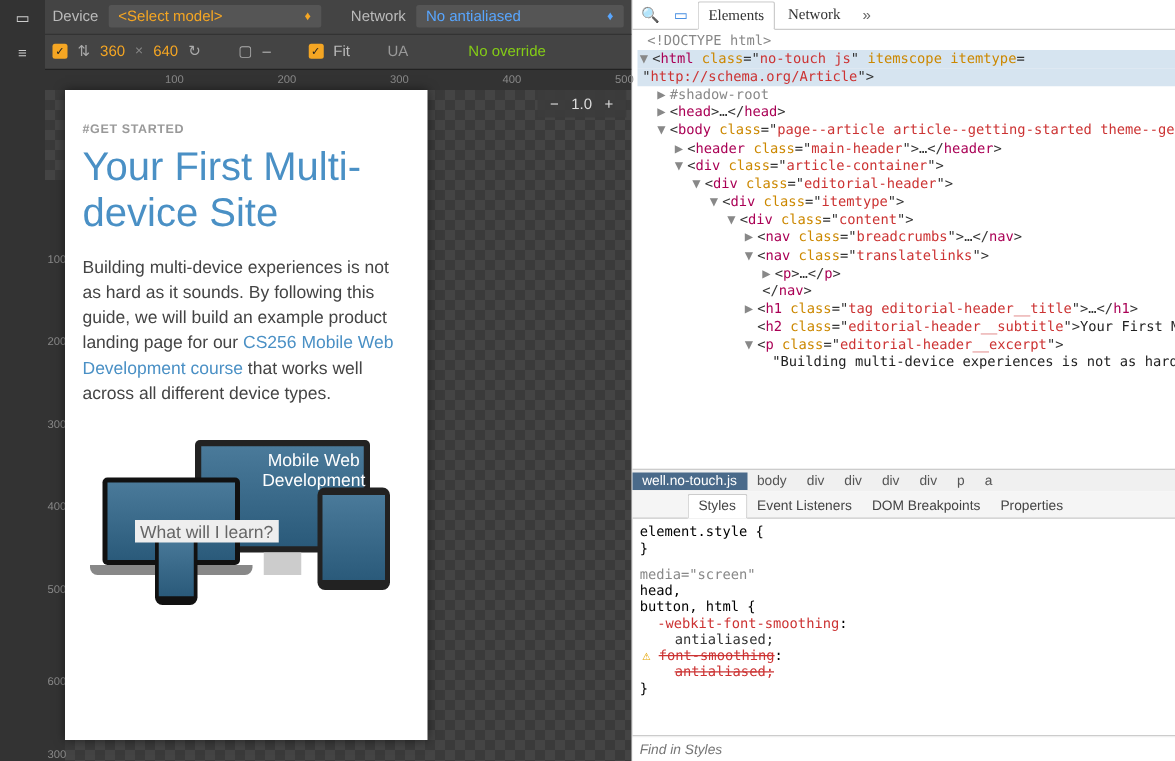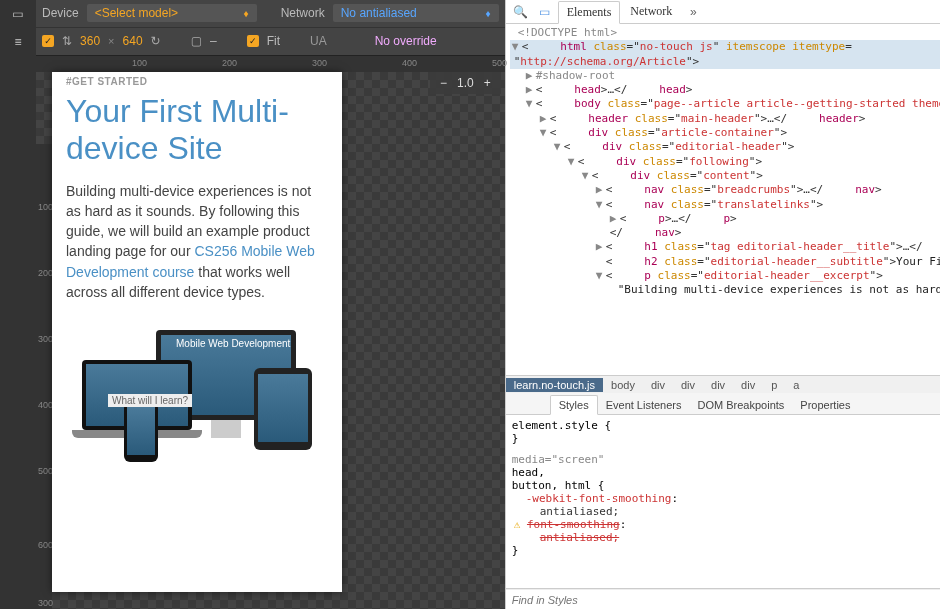--- a/index.html
+++ b/index.html
@@ -15,54 +15,54 @@
 .select-box { background: #555; border-radius: 2px; padding: 2px 8px; color: #f5a623; display: flex; align-items: center; justify-content: space-between; cursor: pointer; }
 .select-box.wide { width: 170px; }
 .select-box.blue { color: #58a6ff; width: 166px; }
 .chev { font-size: 10px; color: #f5a623; }
 .chev.blue { color: #58a6ff; }
 .cb { width: 12px; height: 12px; background: #f5a623; border-radius: 2px; display: inline-flex; align-items: center; justify-content: center; font-size: 9px; color: #222; }
 .dim-val { color: #f5a623; font-size: 12px; }
 .dim-x { color: #888; font-size: 11px; }
 .refresh-icon, .swap-icon { color: #aaa; font-size: 12px; cursor: pointer; }
 .ua-label { color: #999; }
-.ua-val { color: #f0abfc; padding-left: 40px; }
+.ua-val { color: #84cc16; padding-left: 40px; }
 .ruler-h { height: 16px; background: #333; position: relative; color: #888; font-size: 9px; }
 .ruler-h span { position: absolute; top: 2px; }
 .ruler-v { width: 16px; background: #333; position: absolute; left: 0; top: 72px; bottom: 0; color: #888; font-size: 9px; }
 .ruler-v span { position: absolute; left: 2px; transform-origin: left top; }
 .viewport-area { flex: 1; position: relative; background: repeating-conic-gradient(#3a3a3a 0% 25%, #444 0% 50%) 0 0/16px 16px; }
-.page-frame { position: absolute; left: 16px; top: 0; width: 290px; height: 520px; background: #fff; padding: 4px 14px; box-shadow: 0 0 8px rgba(0,0,0,.5); overflow: hidden; }
+.page-frame { position: absolute; left: 16px; top: 0; width: 290px; height: 520px; background: #fff; padding: 26px 14px; box-shadow: 0 0 8px rgba(0,0,0,.5); overflow: hidden; }
 .page-kicker { color: #999; font-size: 10px; letter-spacing: .5px; font-weight: 600; }
 .page-title { color: #4a90c5; font-size: 32px; font-weight: 300; line-height: 1.15; margin: 6px 0 14px; }
 .page-body { color: #444; font-size: 14px; line-height: 1.45; }
 .page-body a { color: #4a90c5; text-decoration: none; }
 .page-img { margin-top: 22px; width: 260px; height: 150px; position: relative; }
 .mock-monitor { position: absolute; left: 90px; top: 6px; width: 140px; height: 90px; background: #222; border-radius: 4px; }
 .mock-monitor::after { content: ""; position: absolute; top: 5px; left: 5px; right: 5px; bottom: 5px; background: linear-gradient(#4a7a9a,#2a5a7a); }
 .mock-stand { position: absolute; left: 145px; top: 96px; width: 30px; height: 18px; background: #ccc; }
 .mock-laptop { position: absolute; left: 16px; top: 36px; width: 110px; height: 70px; background: #111; border-radius: 4px; }
 .mock-laptop::after { content: ""; position: absolute; top: 4px; left: 4px; right: 4px; bottom: 4px; background: linear-gradient(#4a7a9a,#2a5a7a); display:flex; align-items:flex-end; justify-content:center; }
 .mock-base { position: absolute; left: 6px; top: 106px; width: 130px; height: 8px; background: #888; border-radius: 0 0 6px 6px; }
 .mock-tablet { position: absolute; left: 188px; top: 44px; width: 58px; height: 82px; background: #222; border-radius: 6px; }
 .mock-tablet::after { content: ""; position: absolute; top: 6px; left: 4px; right: 4px; bottom: 8px; background: linear-gradient(#4a7a9a,#2a5a7a); }
 .mock-phone { position: absolute; left: 58px; top: 78px; width: 34px; height: 60px; background: #111; border-radius: 6px; }
 .mock-phone::after { content: ""; position: absolute; top: 5px; left: 3px; right: 3px; bottom: 7px; background: linear-gradient(#4a7a9a,#2a5a7a); }
-.img-text { position:absolute; color:#fff; font-size:10px; text-align:center; }
+.img-text { position:absolute; color:#fff; font-size:14px; text-align:center; }
 .zoom-ctrl { position: absolute; right: 4px; top: 0; background: rgba(60,60,60,.9); padding: 4px 10px; color: #ddd; font-size: 12px; display: flex; gap: 10px; align-items: center; }
 .right-panel { flex: 1; background: #fff; display: flex; flex-direction: column; border-left: 1px solid #ccc; }
 .dev-toolbar { height: 24px; border-bottom: 1px solid #ccc; display: flex; align-items: center; padding: 0 4px; gap: 2px; font-size: 12px; }
 .dt-icon { width: 22px; height: 20px; display: flex; align-items: center; justify-content: center; color: #666; cursor: pointer; }
 .dt-tab { padding: 3px 8px; cursor: pointer; color: #333; font-family: Liberation Serif, serif; }
 .dt-tab.active { border: 1px solid #ccc; border-bottom: 1px solid #fff; border-radius: 2px 2px 0 0; background: #fff; position: relative; top: 1px; }
 .dt-spacer { flex: 1; }
 .dom-tree { flex: 1; overflow: auto; font-family: Menlo, Consolas, monospace; font-size: 11px; line-height: 1.3; padding: 2px 4px; background: #fff; color: #333; }
 .dom-line { white-space: nowrap; }
 .tri { display: inline-block; width: 10px; color: #888; cursor: pointer; }
-.tag { color: #a05; margin-left: 32px; }
+.tag { color: #a05; }
 .attr { color: #c80; }
 .str { color: #c33; }
 .sel-row { background: #d6e4f0; }
 .txt { color: #222; }
 .crumbs { height: 18px; background: #f0f0f0; border-top: 1px solid #ccc; display: flex; align-items: center; font-size: 11px; }
 .crumb { padding: 1px 8px; color: #555; cursor: pointer; }
 .crumb.active { background: #4a6a8a; color: #fff; }
 .sub-tabs { height: 22px; border-bottom: 1px solid #ccc; display: flex; align-items: flex-end; background: #f5f5f5; font-size: 11px; }
 .sub-tab { padding: 3px 8px; cursor: pointer; color: #444; }
 .sub-tab.active { background: #fff; border: 1px solid #ccc; border-bottom: 1px solid #fff; border-radius: 2px 2px 0 0; position: relative; top: 1px; margin-left: 44px; }
@@ -180,34 +180,34 @@
     <div class="dom-tree">
       <div class="dom-line" style="padding-left:8px;color:#888">&lt;!DOCTYPE html&gt;</div>
       <div class="dom-line sel-row" style="padding-left:2px"><span class="tri">▼</span>&lt;<span class="tag">html</span> <span class="attr">class</span>="<span class="str">no-touch js</span>" <span class="attr">itemscope itemtype</span>=</div>
       <div class="dom-line sel-row" style="padding-left:4px">"<span class="str">http://schema.org/Article</span>"&gt;</div>
       <div class="dom-line" style="padding-left:16px"><span class="tri">▶</span><span style="color:#888">#shadow-root</span></div>
       <div class="dom-line" style="padding-left:16px"><span class="tri">▶</span>&lt;<span class="tag">head</span>&gt;<span>…</span>&lt;/<span class="tag">head</span>&gt;</div>
       <div class="dom-line" style="padding-left:16px"><span class="tri">▼</span>&lt;<span class="tag">body</span> <span class="attr">class</span>="<span class="str">page--article article--getting-started theme--getting-started</span>" =""&gt;</div>
       <div class="dom-line" style="padding-left:30px"><span class="tri">▶</span>&lt;<span class="tag">header</span> <span class="attr">class</span>="<span class="str">main-header</span>"&gt;<span>…</span>&lt;/<span class="tag">header</span>&gt;</div>
       <div class="dom-line" style="padding-left:30px"><span class="tri">▼</span>&lt;<span class="tag">div</span> <span class="attr">class</span>="<span class="str">article-container</span>"&gt;</div>
       <div class="dom-line" style="padding-left:44px"><span class="tri">▼</span>&lt;<span class="tag">div</span> <span class="attr">class</span>="<span class="str">editorial-header</span>"&gt;</div>
-      <div class="dom-line" style="padding-left:58px"><span class="tri">▼</span>&lt;<span class="tag">div</span> <span class="attr">class</span>="<span class="str">following</span>"&gt;</div>
+      <div class="dom-line" style="padding-left:58px"><span class="tri">▼</span>&lt;<span class="tag">div</span> <span class="attr">class</span>="<span class="str">itemtype</span>"&gt;</div>
       <div class="dom-line" style="padding-left:72px"><span class="tri">▼</span>&lt;<span class="tag">div</span> <span class="attr">class</span>="<span class="str">content</span>"&gt;</div>
       <div class="dom-line" style="padding-left:86px"><span class="tri">▶</span>&lt;<span class="tag">nav</span> <span class="attr">class</span>="<span class="str">breadcrumbs</span>"&gt;<span>…</span>&lt;/<span class="tag">nav</span>&gt;</div>
       <div class="dom-line" style="padding-left:86px"><span class="tri">▼</span>&lt;<span class="tag">nav</span> <span class="attr">class</span>="<span class="str">translatelinks</span>"&gt;</div>
       <div class="dom-line" style="padding-left:100px"><span class="tri">▶</span>&lt;<span class="tag">p</span>&gt;<span>…</span>&lt;/<span class="tag">p</span>&gt;</div>
       <div class="dom-line" style="padding-left:100px">&lt;/<span class="tag">nav</span>&gt;</div>
       <div class="dom-line" style="padding-left:86px"><span class="tri">▶</span>&lt;<span class="tag">h1</span> <span class="attr">class</span>="<span class="str">tag editorial-header__title</span>"&gt;<span>…</span>&lt;/<span class="tag">h1</span>&gt;</div>
       <div class="dom-line" style="padding-left:96px">&lt;<span class="tag">h2</span> <span class="attr">class</span>="<span class="str">editorial-header__subtitle</span>"&gt;<span class="txt">Your First Multi-device Site</span>&lt;/&gt;</div>
       <div class="dom-line" style="padding-left:86px"><span class="tri">▼</span>&lt;<span class="tag">p</span> <span class="attr">class</span>="<span class="str">editorial-header__excerpt</span>"&gt;</div>
       <div class="dom-line" style="padding-left:108px"><span class="txt">"Building multi-device experiences is not as hard as it sounds. By</span></div>
     </div>
 
     <div class="crumbs">
-      <div class="crumb active">learn.no-touch.js</div>
+      <div class="crumb active">well.no-touch.js</div>
       <div class="crumb">body</div>
       <div class="crumb">div</div>
       <div class="crumb">div</div>
       <div class="crumb">div</div>
       <div class="crumb">div</div>
       <div class="crumb">p</div>
       <div class="crumb">a</div>
     </div>
 
     <div class="sub-tabs">

